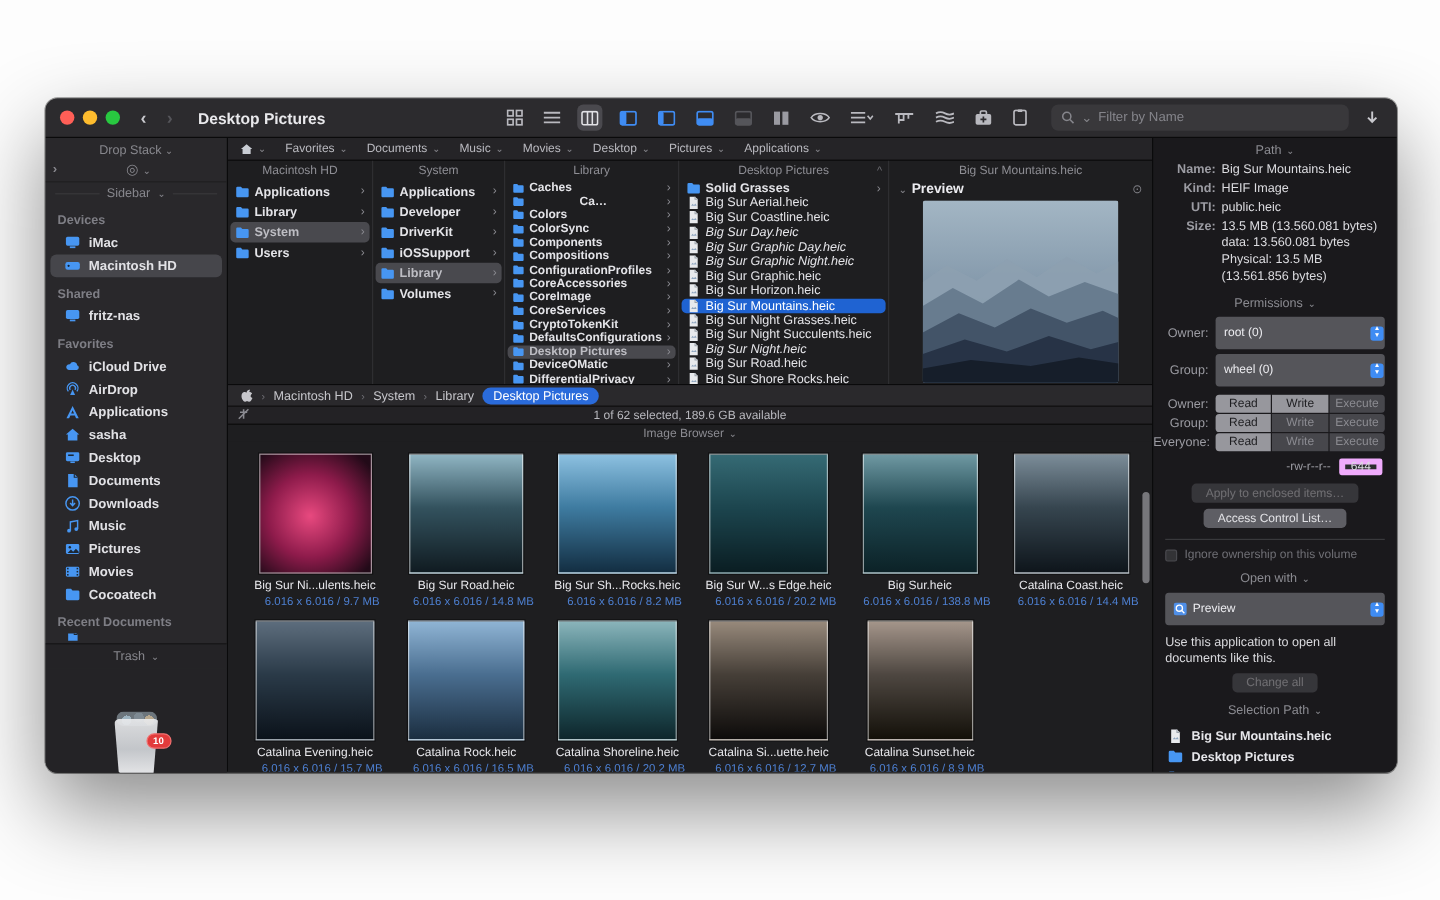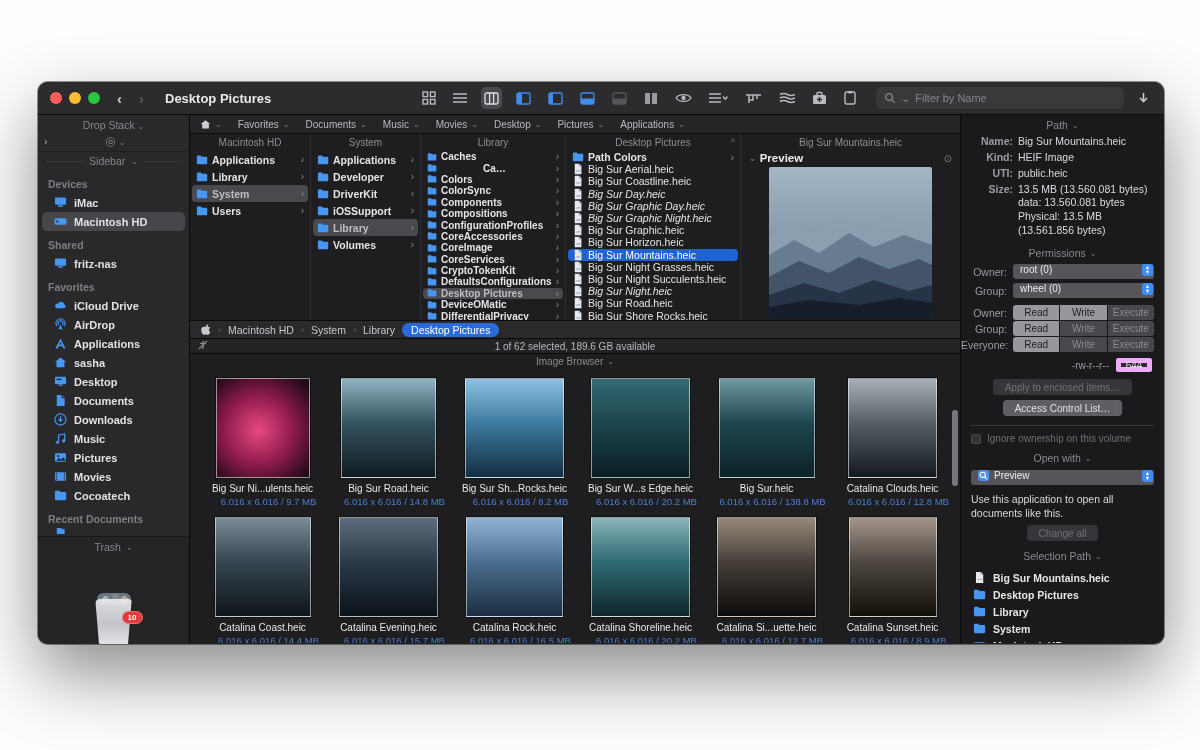--- a/index.html
+++ b/index.html
@@ -96,21 +96,21 @@
   .tname{color:#e8e8ec;font-size:10px;margin-top:5px;white-space:nowrap;}
   .tmeta{color:var(--meta-blue);font-size:9.5px;margin-top:2px;white-space:nowrap;margin-left:12px;}
   .vscroll{position:absolute;right:2px;top:42px;width:6px;height:76px;background:#87878c;border-radius:3px;opacity:.85;}
   
   .rp-head{display:flex;align-items:center;justify-content:center;gap:4px;color:#8b8b91;font-size:10.5px;padding:4px 0 3px;}
   .info-row{display:flex;gap:5px;padding:1px 8px 1px 0;}
   .info-row .k{width:52px;flex:none;text-align:right;font-weight:700;color:#9c9ca3;}
   .info-row .v{color:#dcdce0;white-space:pre-line;line-height:1.32;}
   .dd-row{display:flex;align-items:center;gap:6px;padding:2px 10px 2px 0;}
   .dd-row .k{width:46px;flex:none;text-align:right;color:#9c9ca3;}
-  .dropdown{flex:1;height:15px;background:#55555a;border-radius:3px;display:flex;align-items:flex-start;
+  .dropdown{flex:1;height:27px;background:#55555a;border-radius:3px;display:flex;align-items:center;
     padding:0 1px 0 7px;color:#ececf0;font-size:10px;gap:5px;}
   .stepper{margin-left:auto;width:11px;height:12px;background:var(--blue);border-radius:2.5px;color:#fff;
     font-size:5.5px;line-height:5.5px;display:flex;flex-direction:column;align-items:center;justify-content:center;}
   .pgrid{padding:5px 10px 0 0;}
   .pg-row{display:flex;align-items:center;gap:6px;margin-bottom:1px;}
   .pg-row .k{width:46px;flex:none;text-align:right;color:#9c9ca3;}
   .pg-cells{flex:1;display:flex;gap:1px;}
   .pg-cell{flex:1;height:15px;display:flex;align-items:center;justify-content:center;font-size:10px;}
   .pg-cell.on{background:#97979d;color:#1d1d20;}
   .pg-cell.off{background:#47474c;color:#8b8b91;}
@@ -648,21 +648,21 @@
           <div class="col" style="width: 175px; flex: 0 0 auto;">
             <div class="col-head">
               <span>Desktop Pictures</span>
               <span class="collapse">^</span>
             </div>
             <div class="col-list">
               <div class="crow boldrow" style="height: 12.2px; font-size: 10.5px;">
                 <svg width="12" height="12" viewBox="0 0 14 14" class="fico">
                   <path d="M1 3 a1.2 1.2 0 0 1 1.2-1.2 h3.4 l1.3 1.5 h5 A1.2 1.2 0 0 1 13.1 4.5 V10.8 a1.2 1.2 0 0 1-1.2 1.2 H2.2 A1.2 1.2 0 0 1 1 10.8 Z" fill="#4796f2"></path>
                 </svg>
-                <span class="lbl">Path Colors</span>
+                <span class="lbl">Solid Grasses</span>
                 <span class="arr">›</span>
               </div>
               <div class="crow" style="height: 12.2px; font-size: 10.5px;">
                 <svg width="12" height="12" viewBox="0 0 14 14" class="fico">
                   <path d="M3.2 1 h5.2 L11 3.6 V13 H3.2 Z" fill="#e8eaed"></path>
                   <path d="M8.4 1 V3.6 h2.6" fill="none" stroke="#9aa2ab" stroke-width="1"></path>
                   <path d="M4.6 9.8 l1.5-1.8 1.2 1.3 1.4-1.6 1.3 2.1 Z" fill="#8fa6c0"></path>
                 </svg>
                 <span class="lbl">Big Sur Aerial.heic</span>
               </div>
@@ -843,25 +843,20 @@
               <div class="timg" style="width:99px;background:linear-gradient(180deg, #356a74 0%, #1c454e 45%, #0a1d22 100%)"></div>
      <div class="tname">Big Sur W...s Edge.heic</div>
      <div class="tmeta">6.016 x 6.016 / 20.2 MB</div>
             </div>
             <div class="tcell">
               <div class="timg" style="width:96px;background:linear-gradient(180deg, #6e98a2 0%, #1e464f 45%, #0c2227 100%)"></div>
      <div class="tname">Big Sur.heic</div>
      <div class="tmeta">6.016 x 6.016 / 138.8 MB</div>
             </div>
             <div class="tcell">
-              <div class="timg" style="width:89px;background:linear-gradient(180deg, #a9b0b8 0%, #565e66 45%, #14191f 100%)"></div>
-     <div class="tname">Catalina Clouds.heic</div>
-     <div class="tmeta">6.016 x 6.016 / 12.8 MB</div>
-            </div>
-            <div class="tcell">
               <div class="timg" style="width:96px;background:linear-gradient(180deg, #7b8c98 0%, #36454f 45%, #0e151b 100%)"></div>
      <div class="tname">Catalina Coast.heic</div>
      <div class="tmeta">6.016 x 6.016 / 14.4 MB</div>
             </div>
             <div class="tcell">
               <div class="timg" style="width:99px;background:linear-gradient(180deg, #5d6d7d 0%, #2a3a48 45%, #0b121a 100%)"></div>
      <div class="tname">Catalina Evening.heic</div>
      <div class="tmeta">6.016 x 6.016 / 15.7 MB</div>
             </div>
             <div class="tcell">

